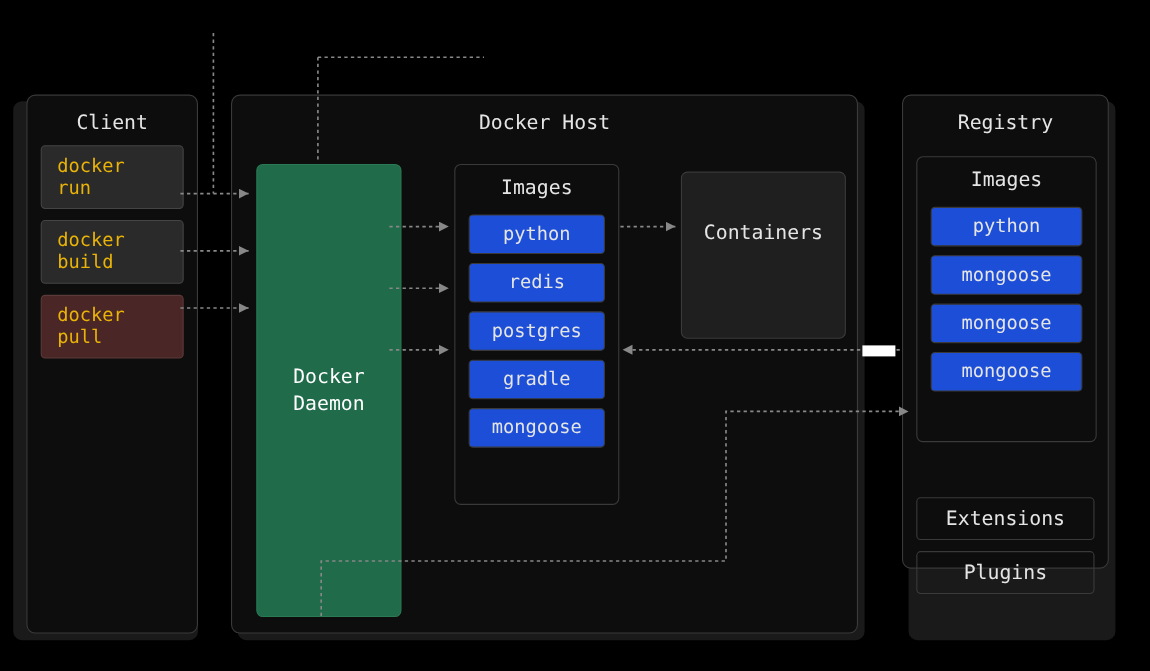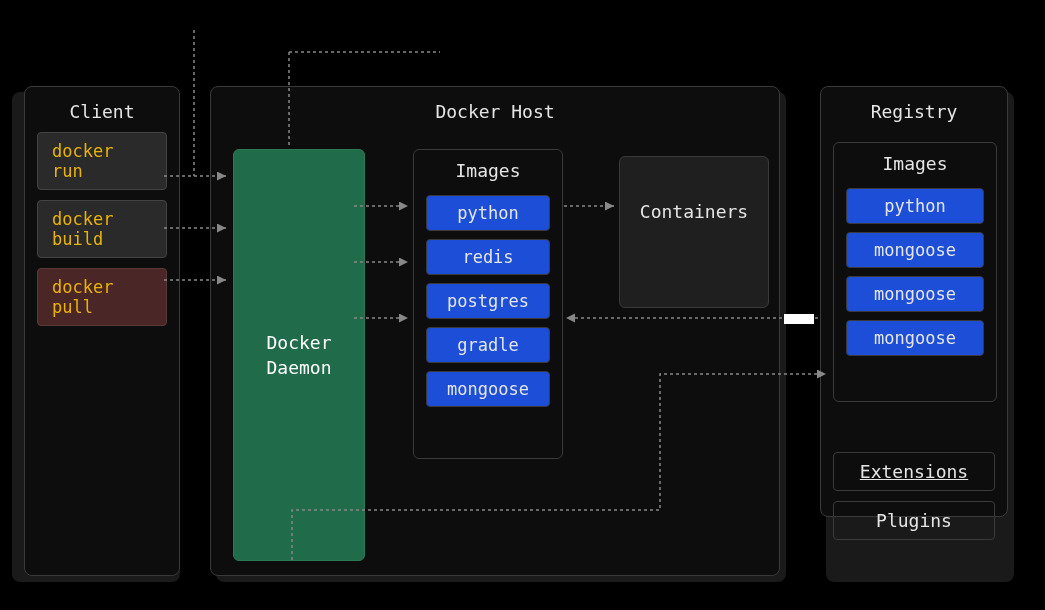--- a/index.html
+++ b/index.html
@@ -151,21 +151,21 @@
   <div class="panel-title">Registry</div>
 
   <div class="inner-panel" style="left:12px; top:55px; width:164px; height:260px;">
     <div class="inner-title">Images</div>
     <div class="item">python</div>
     <div class="item">mongoose</div>
     <div class="item">mongoose</div>
     <div class="item">mongoose</div>
   </div>
 
-  <div class="btn" style="margin-top:330px;text-decoration:underline;">Extensions</div>
+  <div class="btn" style="margin-top:330px;">Extensions</div>
   <div class="btn">Plugins</div>
 </div>
 
 <svg class="arrows">
   <defs>
     <marker id="arrow-gray" markerWidth="8" markerHeight="8" refX="6" refY="3" orient="auto">
       <path d="M0,0 L6,3 L0,6 Z" fill="#888"></path>
     </marker>
   </defs>
 

